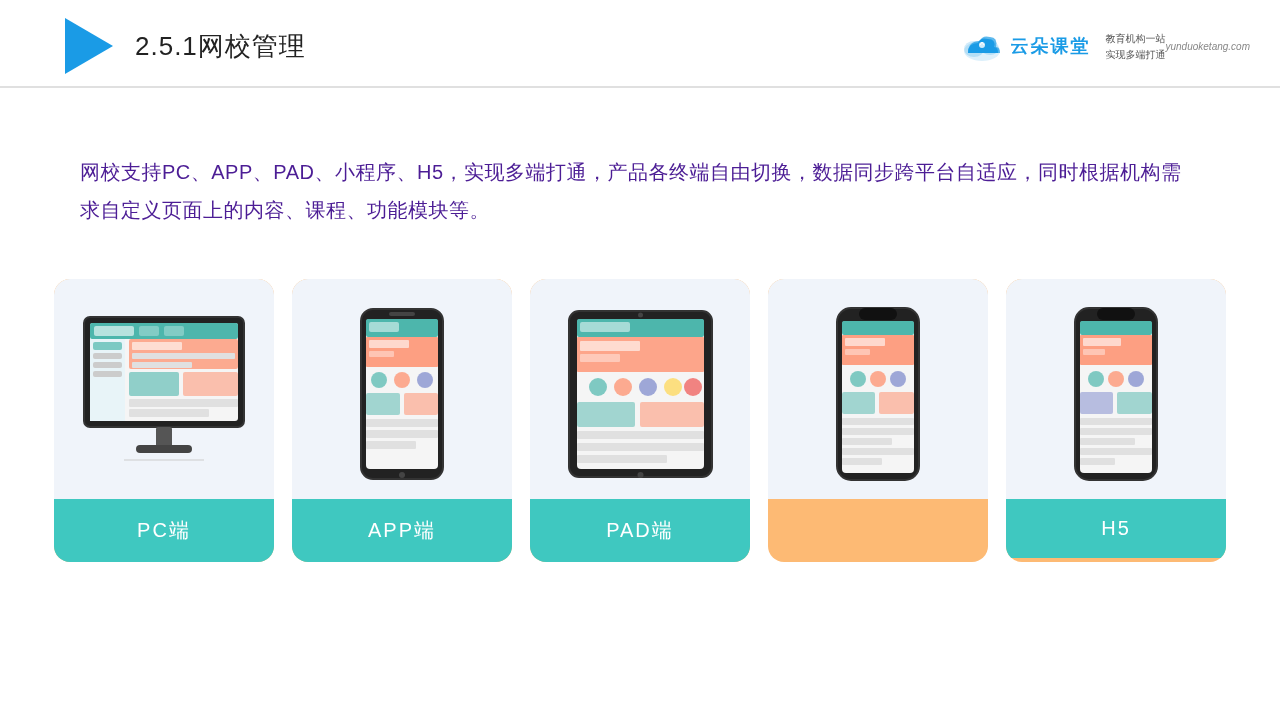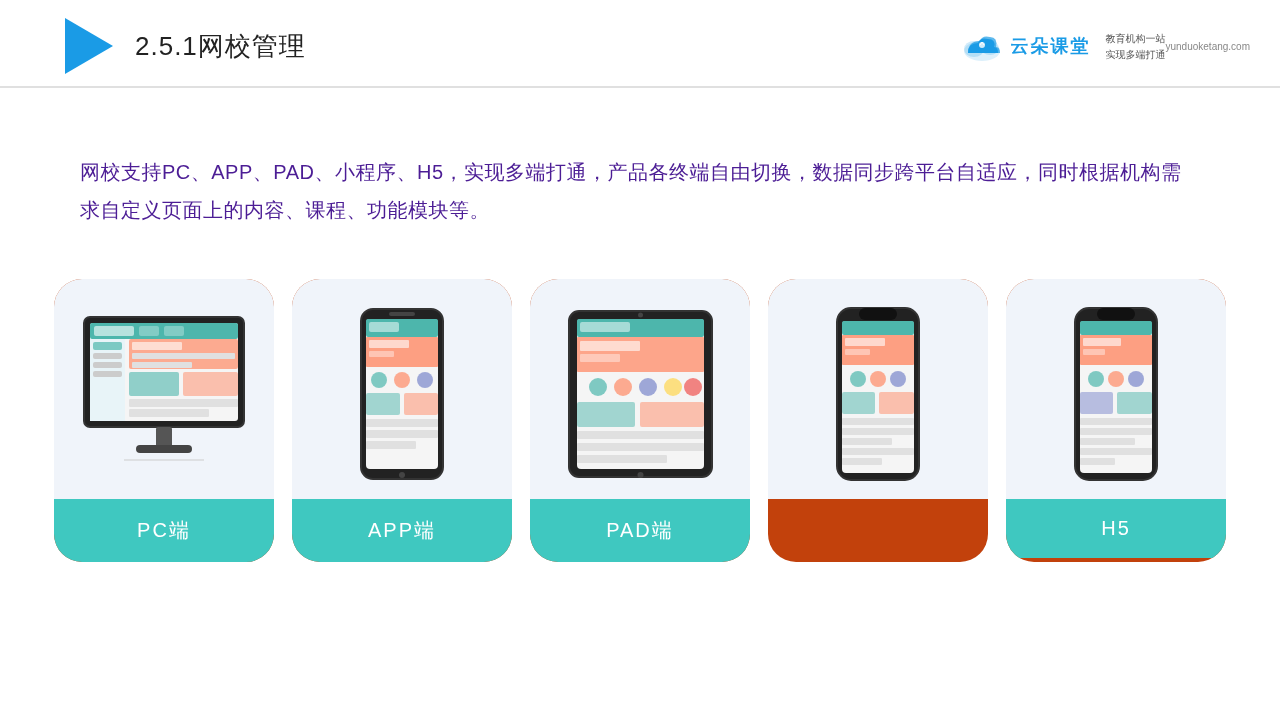--- a/index.html
+++ b/index.html
@@ -69,20 +69,21 @@
       font-size: 10px;
       color: #555;
       text-align: center;
       margin-top: 2px;
       line-height: 1.4;
     }
     .yunduoketang-url {
       font-size: 10px;
       color: #888;
       text-align: right;
+      font-style: italic;
     }
 
     
     .desc-section {
       padding: 32px 80px 10px 80px;
     }
     .desc-text {
       font-size: 20px;
       color: #4c1d95;
       line-height: 1.9;
@@ -94,22 +95,22 @@
     .cards-section {
       display: flex;
       justify-content: center;
       gap: 18px;
       padding: 30px 50px 20px 50px;
       margin-top: 10px;
     }
 
     .device-card {
       width: 220px;
-      background: #c2410c;
-      border-radius: 28px;
+      background: #fdba74;
+      border-radius: 16px;
       overflow: hidden;
       display: flex;
       flex-direction: column;
       align-items: center;
     }
 
     .device-card-image {
       width: 100%;
       height: 220px;
       display: flex;

